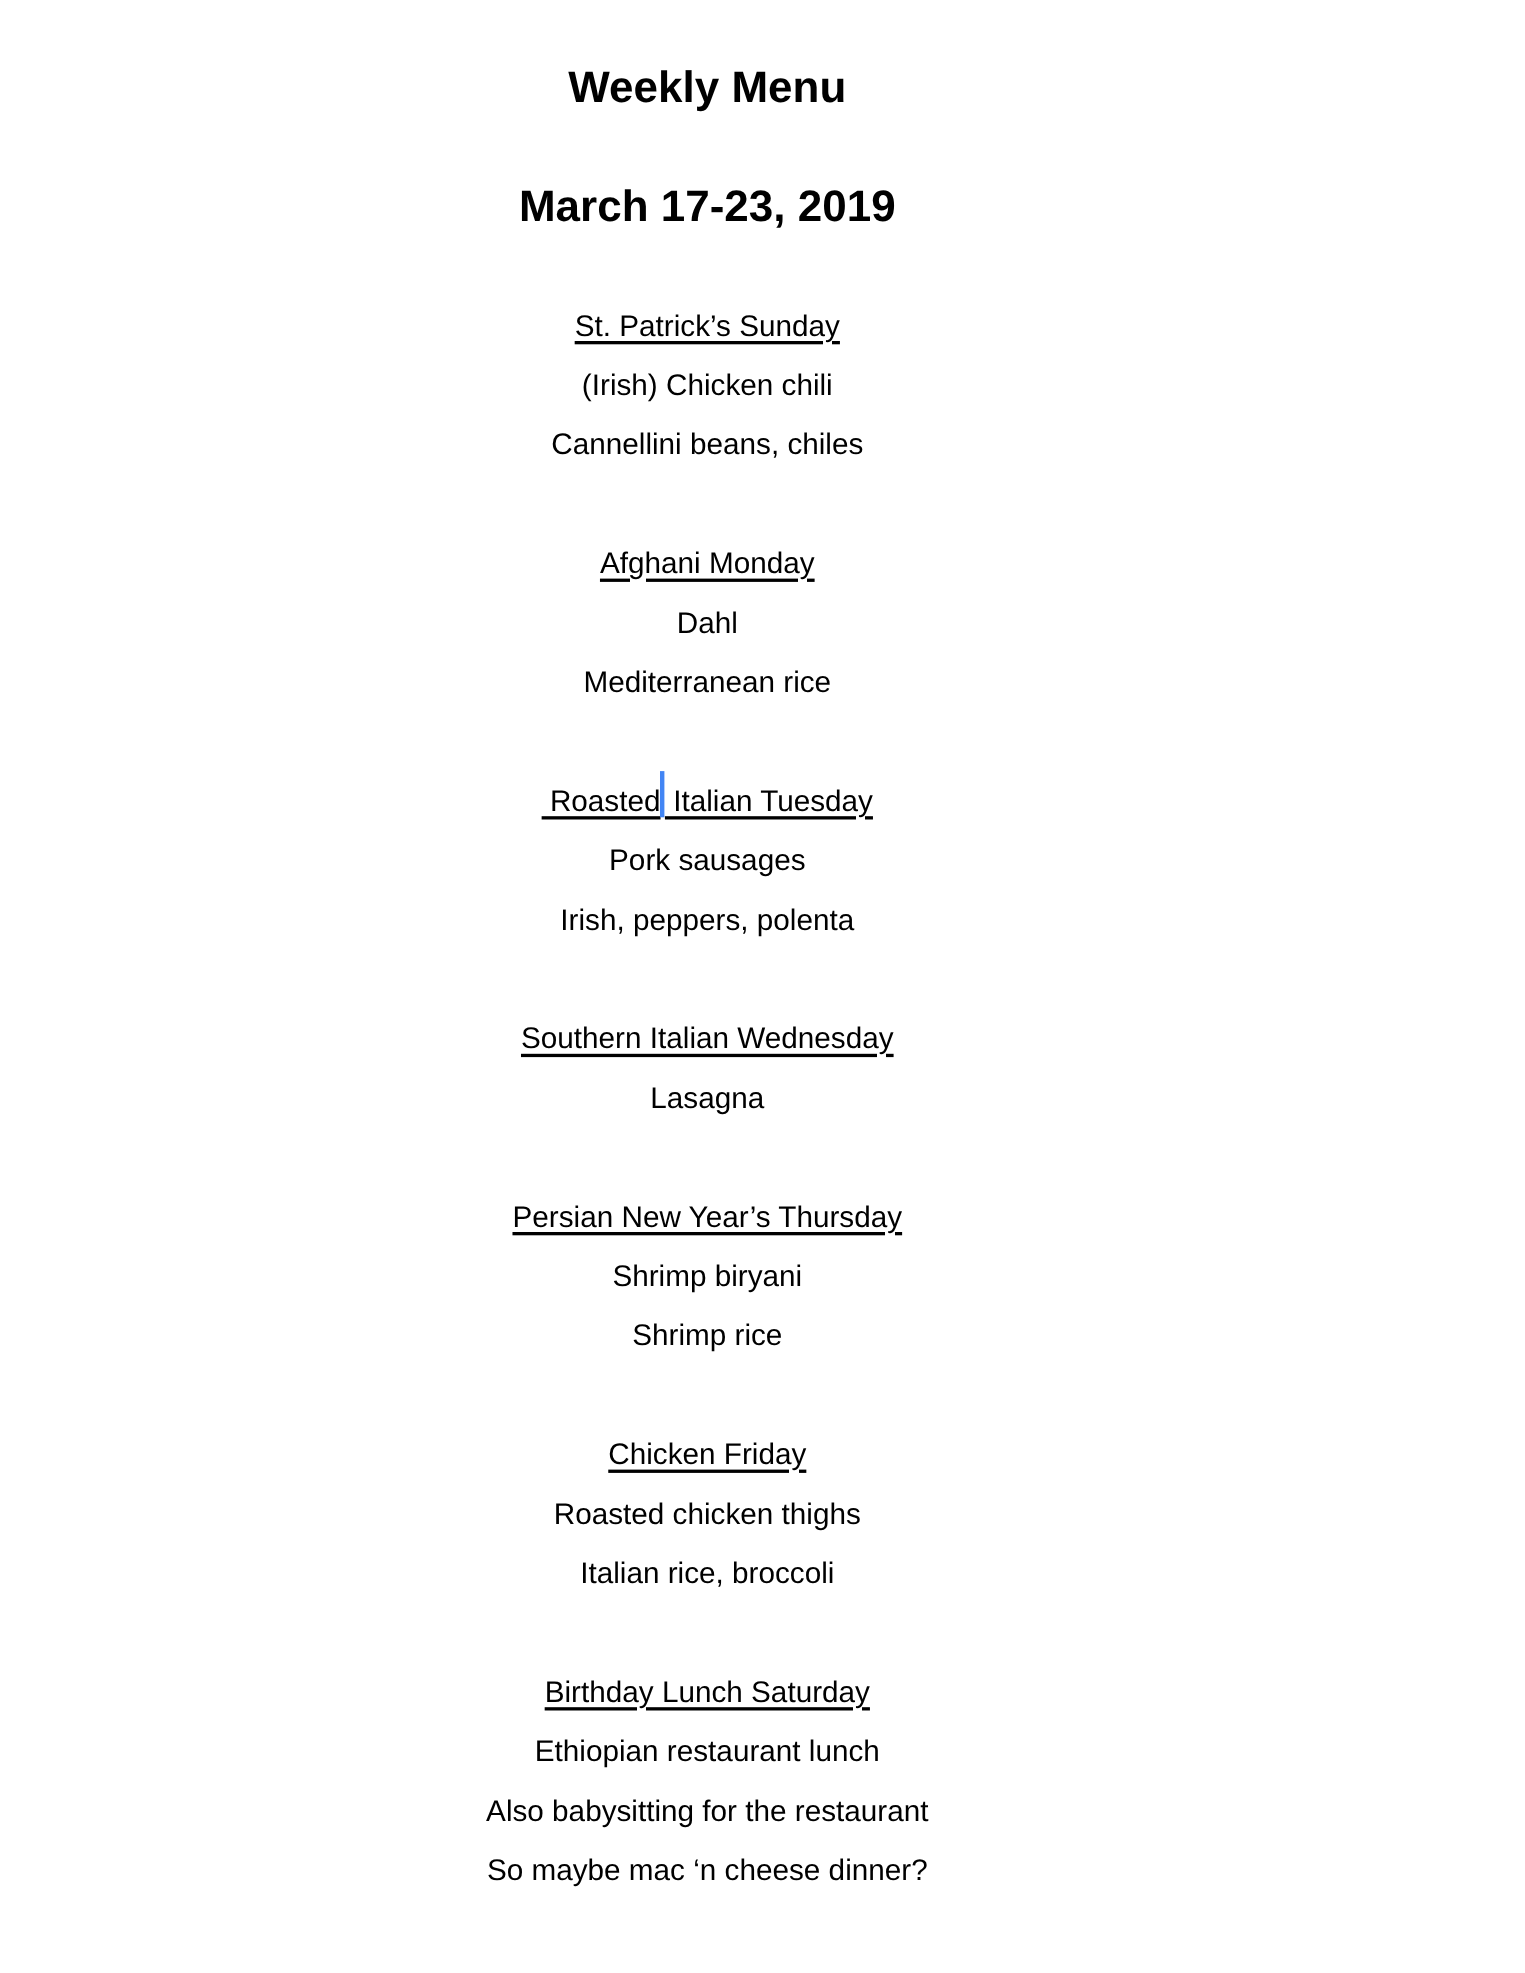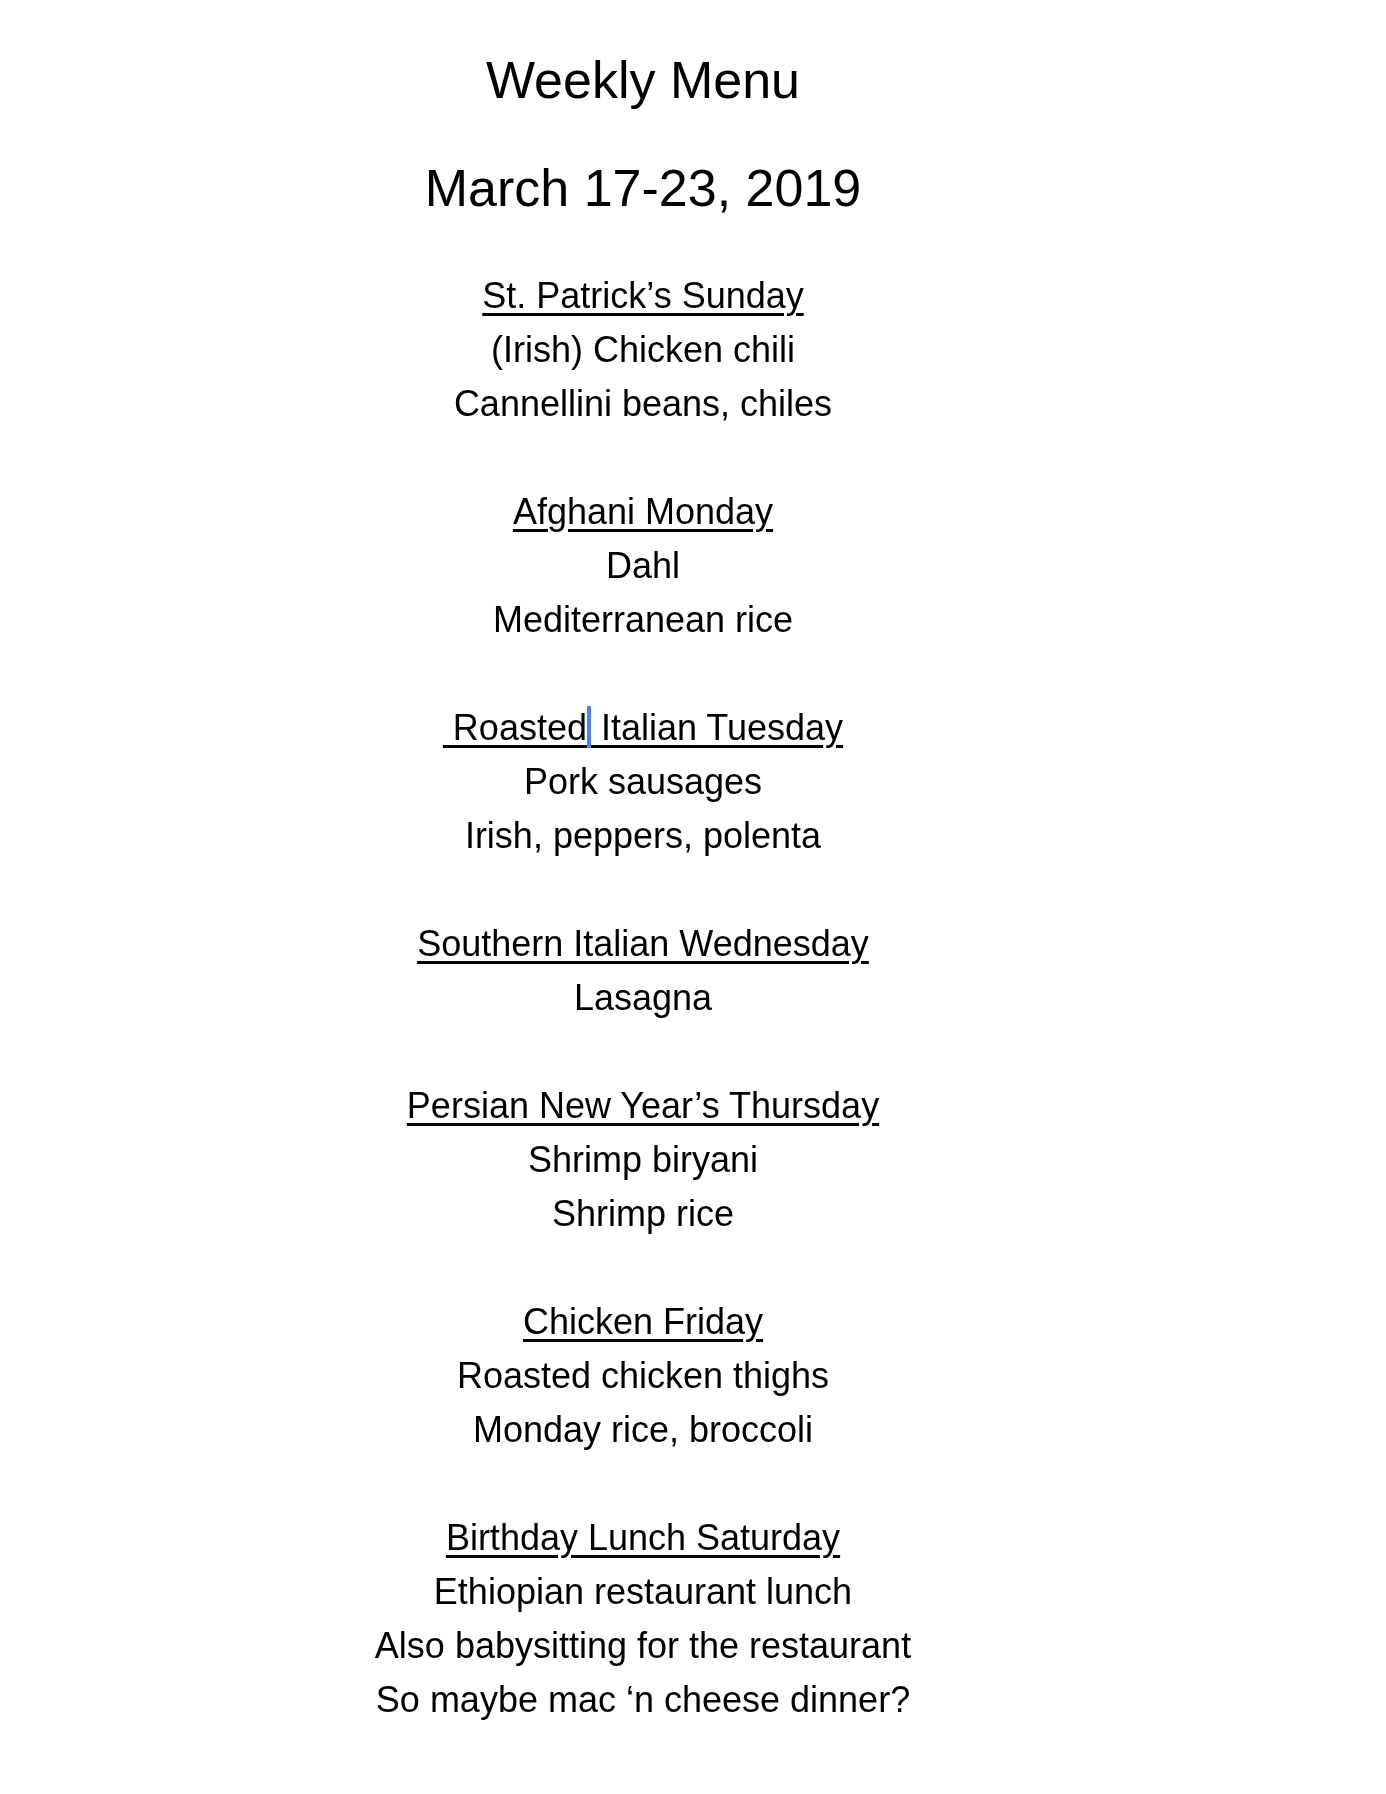--- a/index.html
+++ b/index.html
@@ -12,26 +12,26 @@
     overflow: hidden;
   }
   .doc {
     width: 1286px;          
     padding-top: 53px;
     text-align: center;
   }
   .line {
     height: 54px;
     line-height: 54px;
-    font-size: 36px;
+    font-size: 27px;
     white-space: nowrap;
   }
   .line.bold {
-    font-weight: normal;
-    font-size: 52px;
+    font-weight: bold;
+    font-size: 40px;
   }
   .u {
     text-decoration: underline;
     text-decoration-thickness: 3px;
     text-underline-offset: 5px;
   }
   .ws { white-space: pre; }
   .caret {
     display: inline-block;
     width: 4px;
@@ -69,21 +69,21 @@
   <div class="line">Lasagna</div>
   <div class="line"></div>
 
   <div class="line"><span class="u">Persian New Year’s Thursday</span></div>
   <div class="line">Shrimp biryani</div>
   <div class="line">Shrimp rice</div>
   <div class="line"></div>
 
   <div class="line"><span class="u">Chicken Friday</span></div>
   <div class="line">Roasted chicken thighs</div>
-  <div class="line">Monday rice, broccoli</div>
+  <div class="line">Italian rice, broccoli</div>
   <div class="line"></div>
 
   <div class="line"><span class="u">Birthday Lunch Saturday</span></div>
   <div class="line">Ethiopian restaurant lunch</div>
   <div class="line">Also babysitting for the restaurant</div>
   <div class="line">So maybe mac ‘n cheese dinner?</div>
 
 </div>
 
 </body></html>

